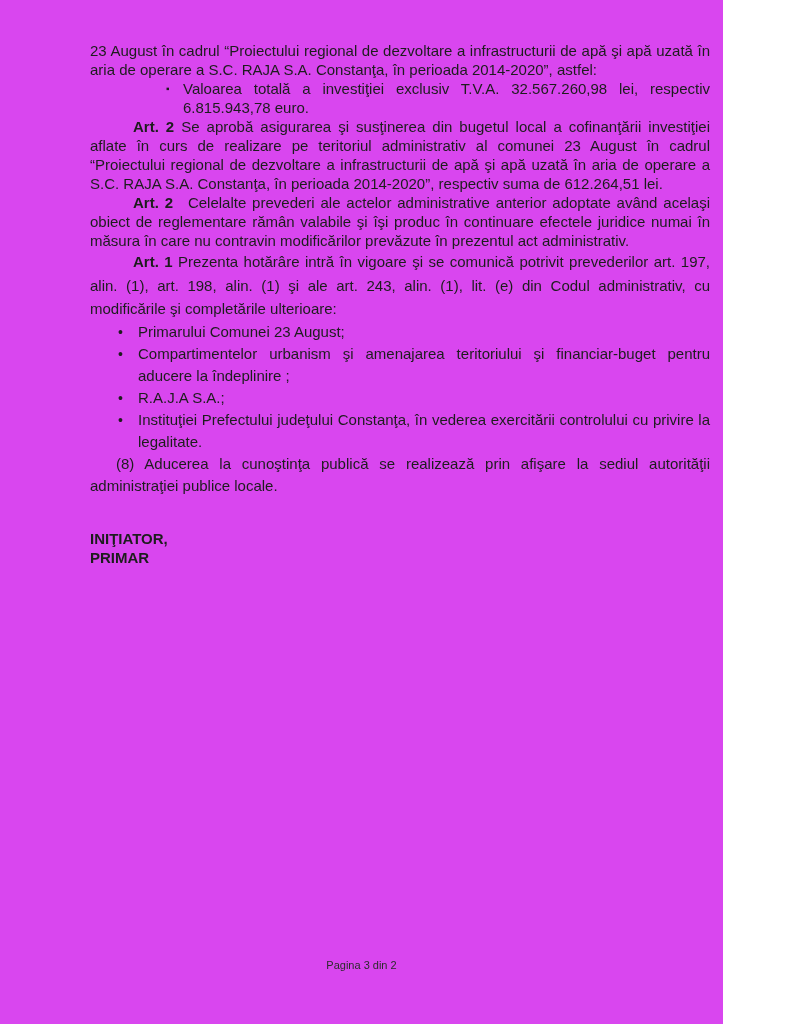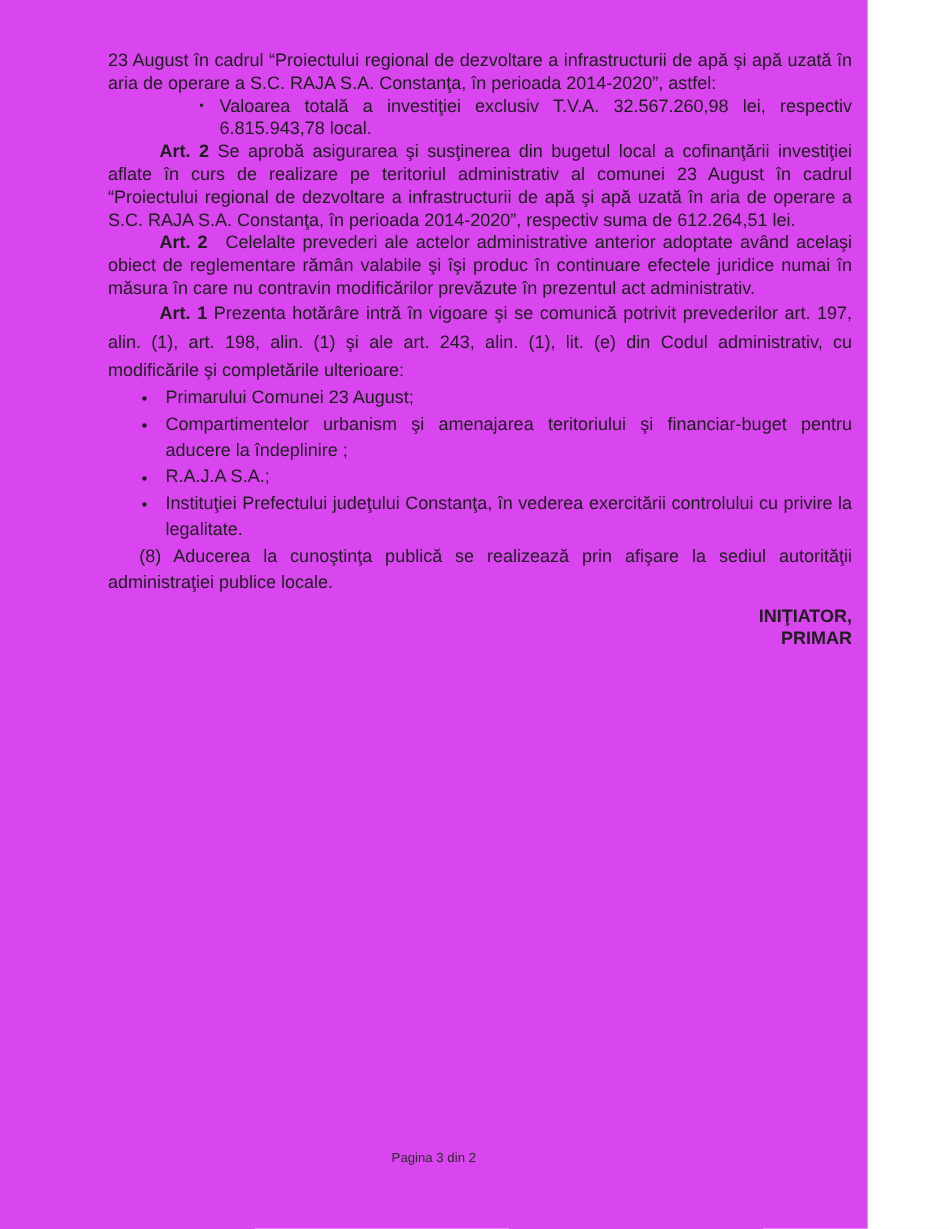--- a/index.html
+++ b/index.html
@@ -64,22 +64,22 @@
     font-size: 14px;
     line-height: 22px;
   }
 
   .p2 {
     text-indent: 26px;
     line-height: 22px;
   }
 
   .signature {
-    margin-top: 7px;
-    text-align: right;
+    margin-top: 32px;
+    text-align: left;
     font-weight: bold;
     line-height: 19px;
   }
   .signature div { margin: 0; }
 
   .footer {
     position: absolute;
     left: 0;
     right: 0;
     top: 959px;
@@ -92,21 +92,21 @@
 <body>
 
 <div class="sheet">
   <div class="content">
 
     <p>23 August în cadrul “Proiectului regional de dezvoltare a infrastructurii de apă şi apă uzată în aria de operare a S.C. RAJA S.A. Constanţa, în perioada 2014-2020”, astfel:</p>
 
     <div>
       <div class="sq-item">
         <span class="sq-marker">▪</span>
-        <span>Valoarea totală a investiţiei  exclusiv T.V.A. 32.567.260,98 lei, respectiv 6.815.943,78 local.</span>
+        <span>Valoarea totală a investiţiei  exclusiv T.V.A. 32.567.260,98 lei, respectiv 6.815.943,78 euro.</span>
       </div>
     </div>
 
     <p class="art-par">
       <span class="art-label">Art. 2</span>
       <span>Se aprobă asigurarea şi susţinerea din bugetul local a cofinanţării investiţiei aflate în curs de realizare pe teritoriul administrativ al comunei 23 August în cadrul “Proiectului regional de dezvoltare a infrastructurii de apă şi apă uzată în aria de operare a S.C. RAJA S.A. Constanţa, în perioada 2014-2020”, respectiv suma de 612.264,51 lei.</span>
     </p>
 
     <p class="art-par">
       <span class="art-label gap-wide">Art. 2</span>

